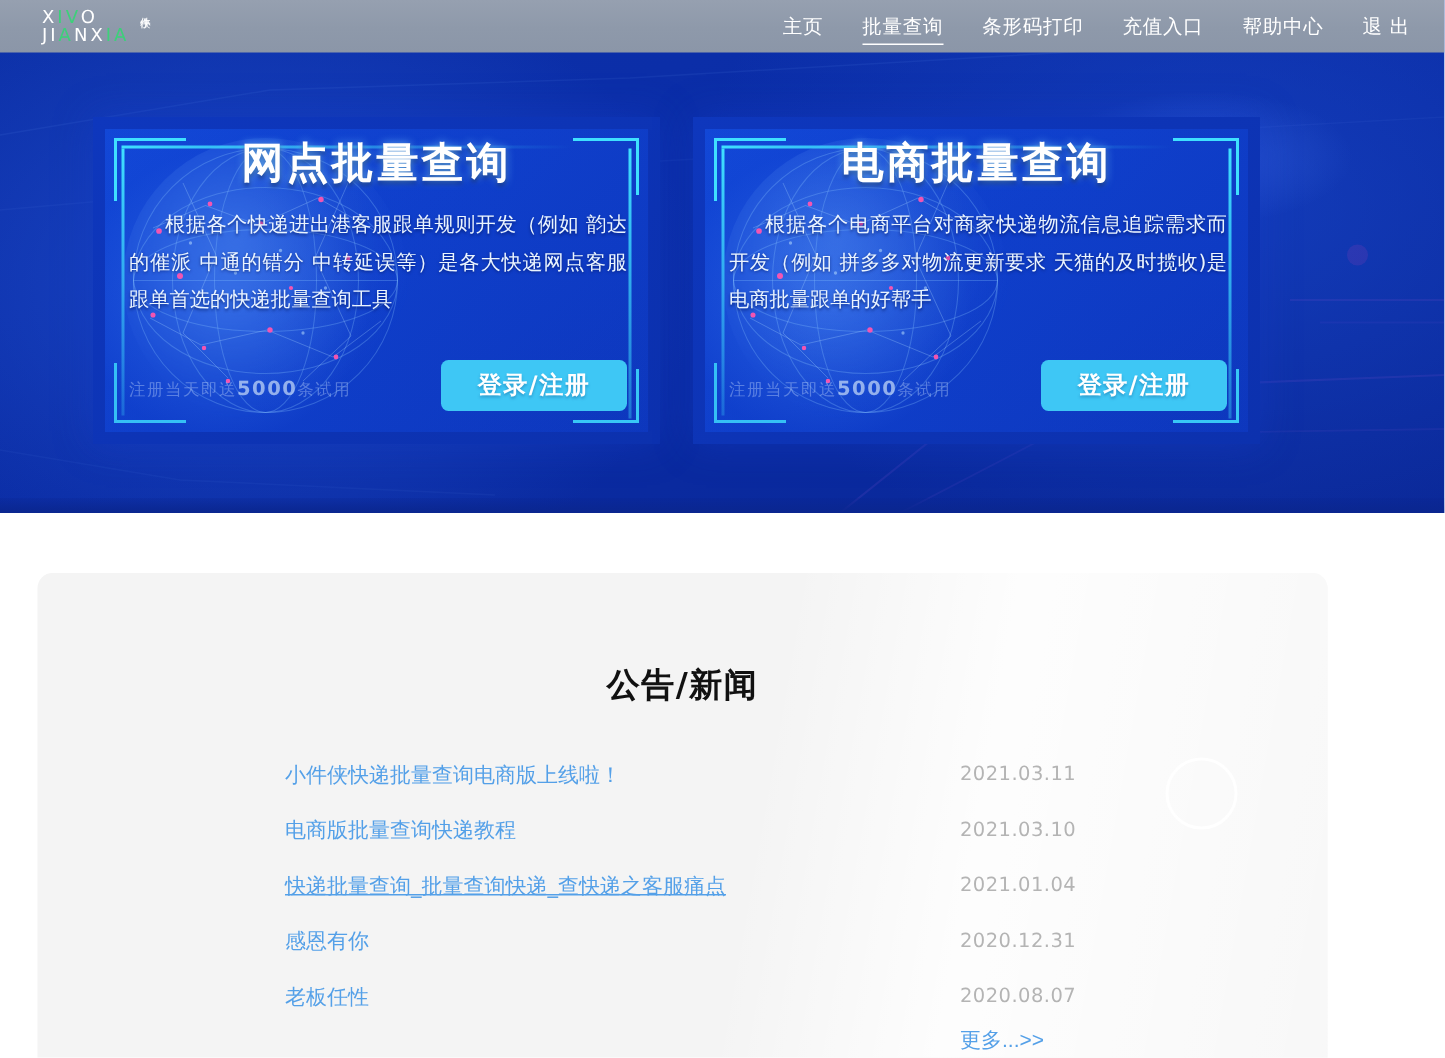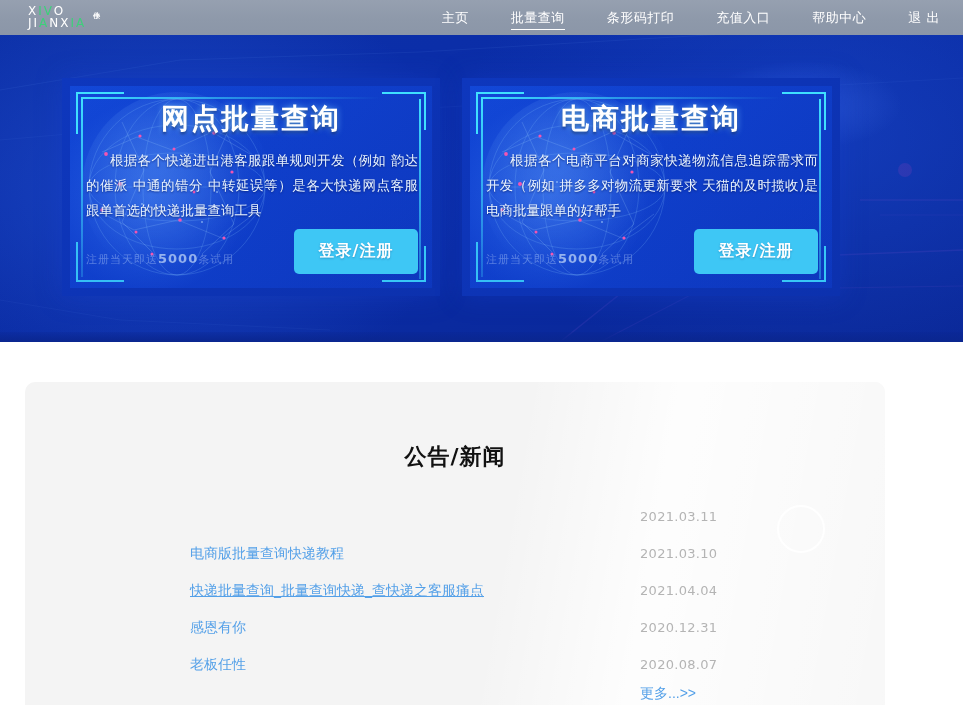--- a/index.html
+++ b/index.html
@@ -88,21 +88,21 @@
     writing-mode: vertical-rl;
     letter-spacing: 0px;
     height: 24px;
     font-family: "DejaVu Sans", sans-serif;
   }
   .nav {
     margin-left: auto;
     margin-right: 10px;
     display: flex;
     align-items: center;
-    gap: 16px;
+    gap: 0px;
   }
   .nav-item {
     color: #ffffff;
     font-size: 13px;
     padding: 0 13px;
     cursor: pointer;
     position: relative;
     font-family: "DejaVu Sans", sans-serif;
     letter-spacing: 0.5px;
   }
@@ -181,21 +181,21 @@
     border-radius: 50%;
     background:
       radial-gradient(circle at 40% 35%, rgba(120,180,255,0.28), rgba(40,90,220,0.10) 60%, rgba(20,60,200,0) 72%);
     opacity: 0.95;
   }
   .globe svg { position:absolute; inset:0; }
 
   .card-title {
     position: relative;
     text-align: center;
-    margin-top: 14px;
+    margin-top: 4px;
     font-size: 28px;
     font-weight: bold;
     color: #ffffff;
     letter-spacing: 2px;
     font-family: "DejaVu Sans", sans-serif;
     text-shadow: 0 0 6px rgba(120,200,255,0.8), 0 2px 3px rgba(0,20,90,0.8);
     z-index: 4;
   }
   .card-desc {
     position: relative;
@@ -215,21 +215,21 @@
     font-size: 11px;
     color: rgba(200,220,255,0.38);
     letter-spacing: 1px;
     font-family: "DejaVu Sans", sans-serif;
     z-index: 4;
   }
   .card-note b { color: rgba(225,240,255,0.62); font-size: 13px; }
   .login-btn {
     position: absolute;
     right: 14px; bottom: 14px;
-    width: 124px; height: 45px;
+    width: 124px; height: 34px;
     background: #3ec7f5;
     border-radius: 5px;
     display: flex;
     align-items: center;
     justify-content: center;
     color: #ffffff;
     font-size: 16px;
     font-weight: bold;
     letter-spacing: 1px;
     cursor: pointer;
@@ -486,31 +486,32 @@
 <div class="page-body">
   <div class="news-panel">
     <div class="news-panel-sheen"></div>
     <div class="deco-circle"></div>
 
     <div class="news-title">公告/新闻</div>
 
     <div class="news-list">
 
       <div class="news-row">
+        <a class="news-link">小件侠快递批量查询电商版上线啦！</a>
         <span class="news-date">2021.03.11</span>
       </div>
 
       <div class="news-row">
         <a class="news-link">电商版批量查询快递教程</a>
         <span class="news-date">2021.03.10</span>
       </div>
 
       <div class="news-row">
         <a class="news-link underlined">快递批量查询_批量查询快递_查快递之客服痛点</a>
-        <span class="news-date">2021.04.04</span>
+        <span class="news-date">2021.01.04</span>
       </div>
 
       <div class="news-row">
         <a class="news-link">感恩有你</a>
         <span class="news-date">2020.12.31</span>
       </div>
 
       <div class="news-row">
         <a class="news-link">老板任性</a>
         <span class="news-date">2020.08.07</span>

